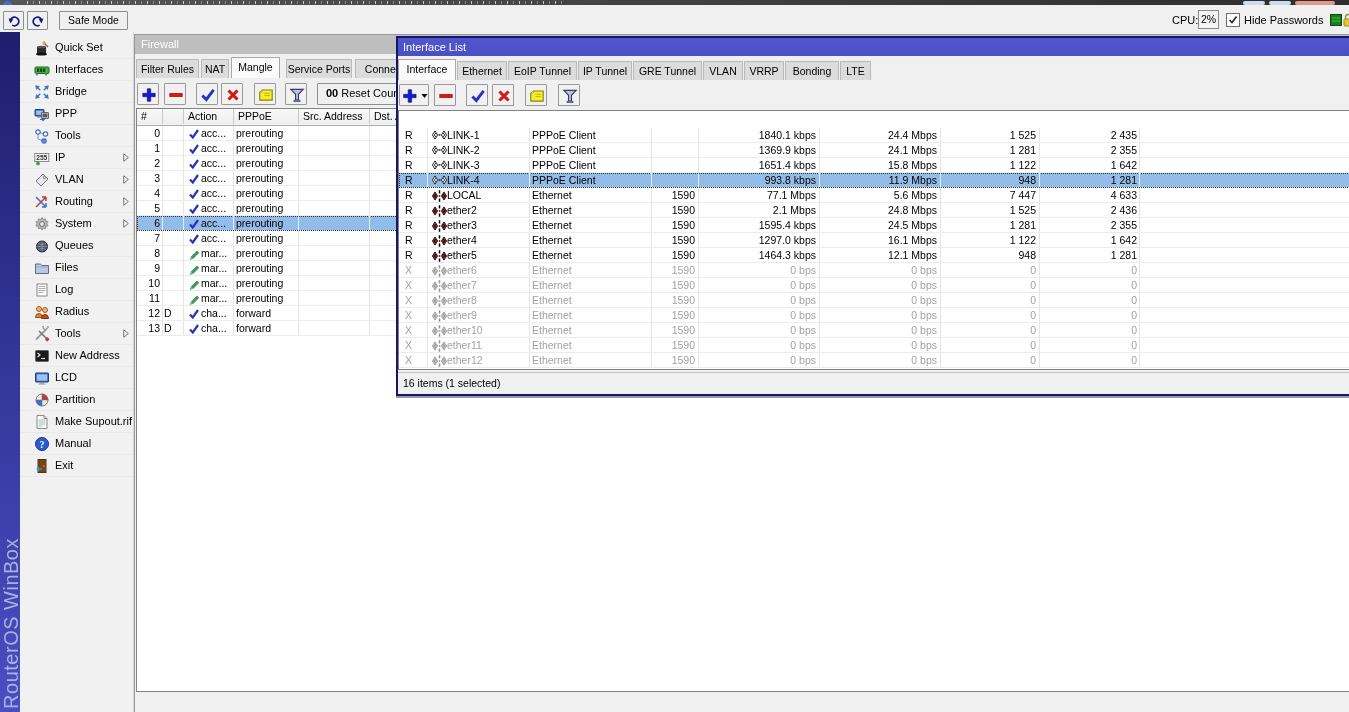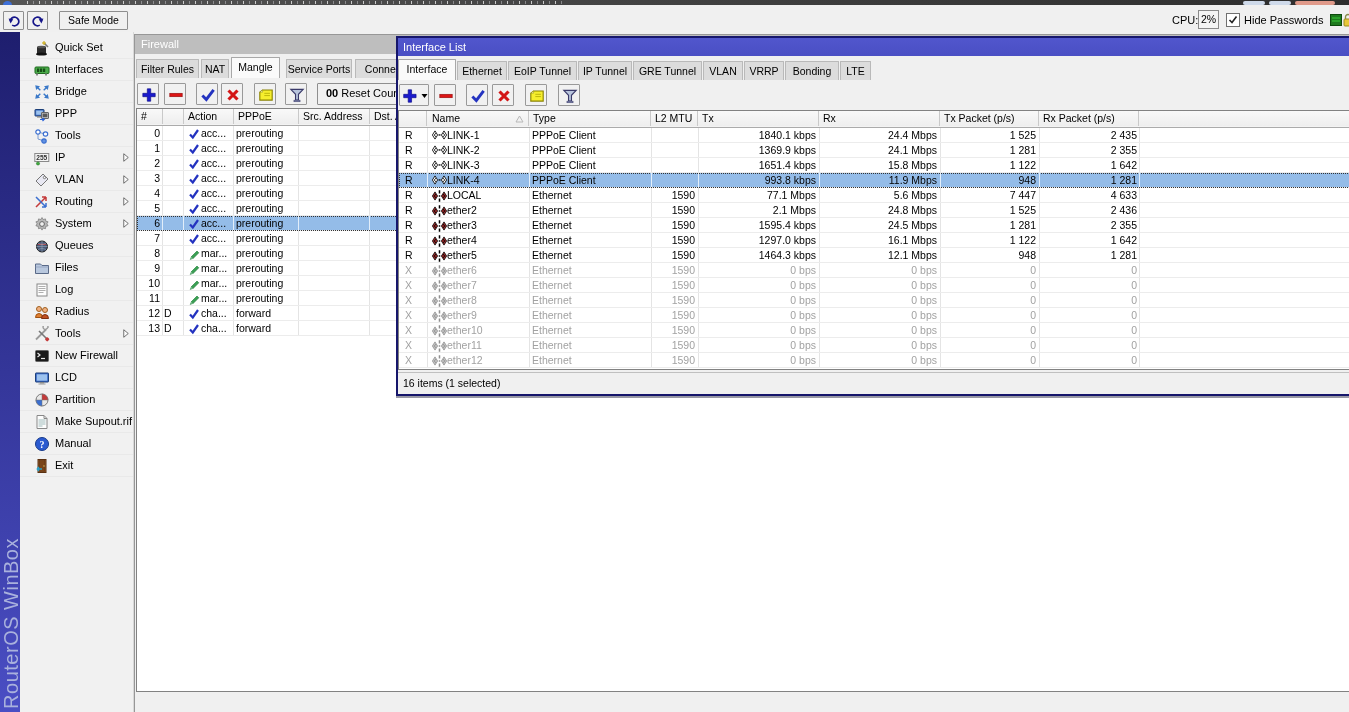--- a/index.html
+++ b/index.html
@@ -235,21 +235,21 @@
       <svg class="ar" viewBox="0 0 8 11">
         <path d="M1 .5 L7 5.5 L1 10.5 Z" fill="#fdfdfd" stroke="#333" stroke-width=".9"></path>
       </svg>
     </div>
 <div class="mi">
       <svg class="ic" viewBox="0 0 16 16">
         <rect x="1.5" y="2.5" width="13" height="11" rx="1" fill="#1a1a1a" stroke="#666"></rect>
         <path d="M3.5 5 l2.5 2 -2.5 2" stroke="#e8e8e8" stroke-width="1.2" fill="none"></path>
         <path d="M7 10.5 h4" stroke="#e8e8e8" stroke-width="1.2"></path>
       </svg>
-      <span class="tx">New Firewall</span>
+      <span class="tx">New Address</span>
     </div>
 <div class="mi">
       <svg class="ic" viewBox="0 0 16 16">
         <rect x="1.5" y="3" width="13" height="9" rx="0.5" fill="#3a6ac8" stroke="#1c3f78"></rect>
         <rect x="2.8" y="4.3" width="10.4" height="6.4" fill="#9cc2ee"></rect>
         <rect x="6" y="12" width="4" height="1.5" fill="#888"></rect>
         <rect x="4.5" y="13.5" width="7" height="1" fill="#999"></rect>
       </svg>
       <span class="tx">LCD</span>
     </div>
@@ -586,33 +586,20 @@
         <path d="M6.5 6.5 h5 M6.5 8.5 h5" stroke="#b0a800" stroke-width=".7"></path>
       </svg>
     </div>
   <div class="wbt" style="left:160px;top:46px;">
       <svg width="18" height="18" viewBox="0 0 16 16">
         <path d="M2.5 3 h11 l-4.2 4.4 v5 h-2.6 v-5 z" fill="#b8c4dc" stroke="#3a3a6a"></path>
         <rect x="5.3" y="12.6" width="5.4" height="1.4" fill="#8a94b8" stroke="#3a3a6a" stroke-width=".5"></rect>
       </svg>
     </div>
   <div class="lv" style="left:0px;top:72px;width:953px;height:260px;">
-    <div class="hdr">
-      <div class="hc" style="left:0;width:28px;"></div>
-      <div class="hc" style="left:28px;width:102px;padding-left:5px;">Name<svg width="9" height="8" viewBox="0 0 9 8" style="position:absolute;right:4px;top:4px;">
-            <path d="M4.5 1 L8 7 L1 7z" fill="#f2f2f2" stroke="#b8b8b8"></path>
-          </svg></div>
-      <div class="hc" style="left:130px;width:122px;">Type</div>
-      <div class="hc" style="left:252px;width:47px;">L2 MTU</div>
-      <div class="hc" style="left:299px;width:121px;">Tx</div>
-      <div class="hc" style="left:420px;width:121px;">Rx</div>
-      <div class="hc" style="left:541px;width:99px;">Tx Packet (p/s)</div>
-      <div class="hc" style="left:640px;width:100px;">Rx Packet (p/s)</div>
-      <div class="hc" style="left:740px;width:213px;border-right:none;"></div>
-    </div>
 <div class="row" style="top:17px;">
         <div class="cell" style="left:6px;width:20px;">R</div>
         <span class="ricw" style="left:33px;"><svg class="ric" width="15" height="10" viewBox="0 0 15 10">
             <path d="M3 0.9 L5.6 5 3 9.1 0.4 5 Z" fill="#fff" stroke="#000" stroke-width="0.85"></path>
             <path d="M3.9 3.1 L2.3 5 3.9 6.9" stroke="#000" stroke-width="0.85" fill="none"></path>
             <rect x="6.5" y="4.3" width="2" height="1.3" fill="#000"></rect>
             <path d="M12 0.9 L14.6 5 12 9.1 9.4 5 Z" fill="#fff" stroke="#000" stroke-width="0.85"></path>
             <path d="M11.1 3.1 L12.7 5 11.1 6.9" stroke="#000" stroke-width="0.85" fill="none"></path>
           </svg></span>
         <div class="cell" style="left:48px;width:80px;">LINK-1</div>

